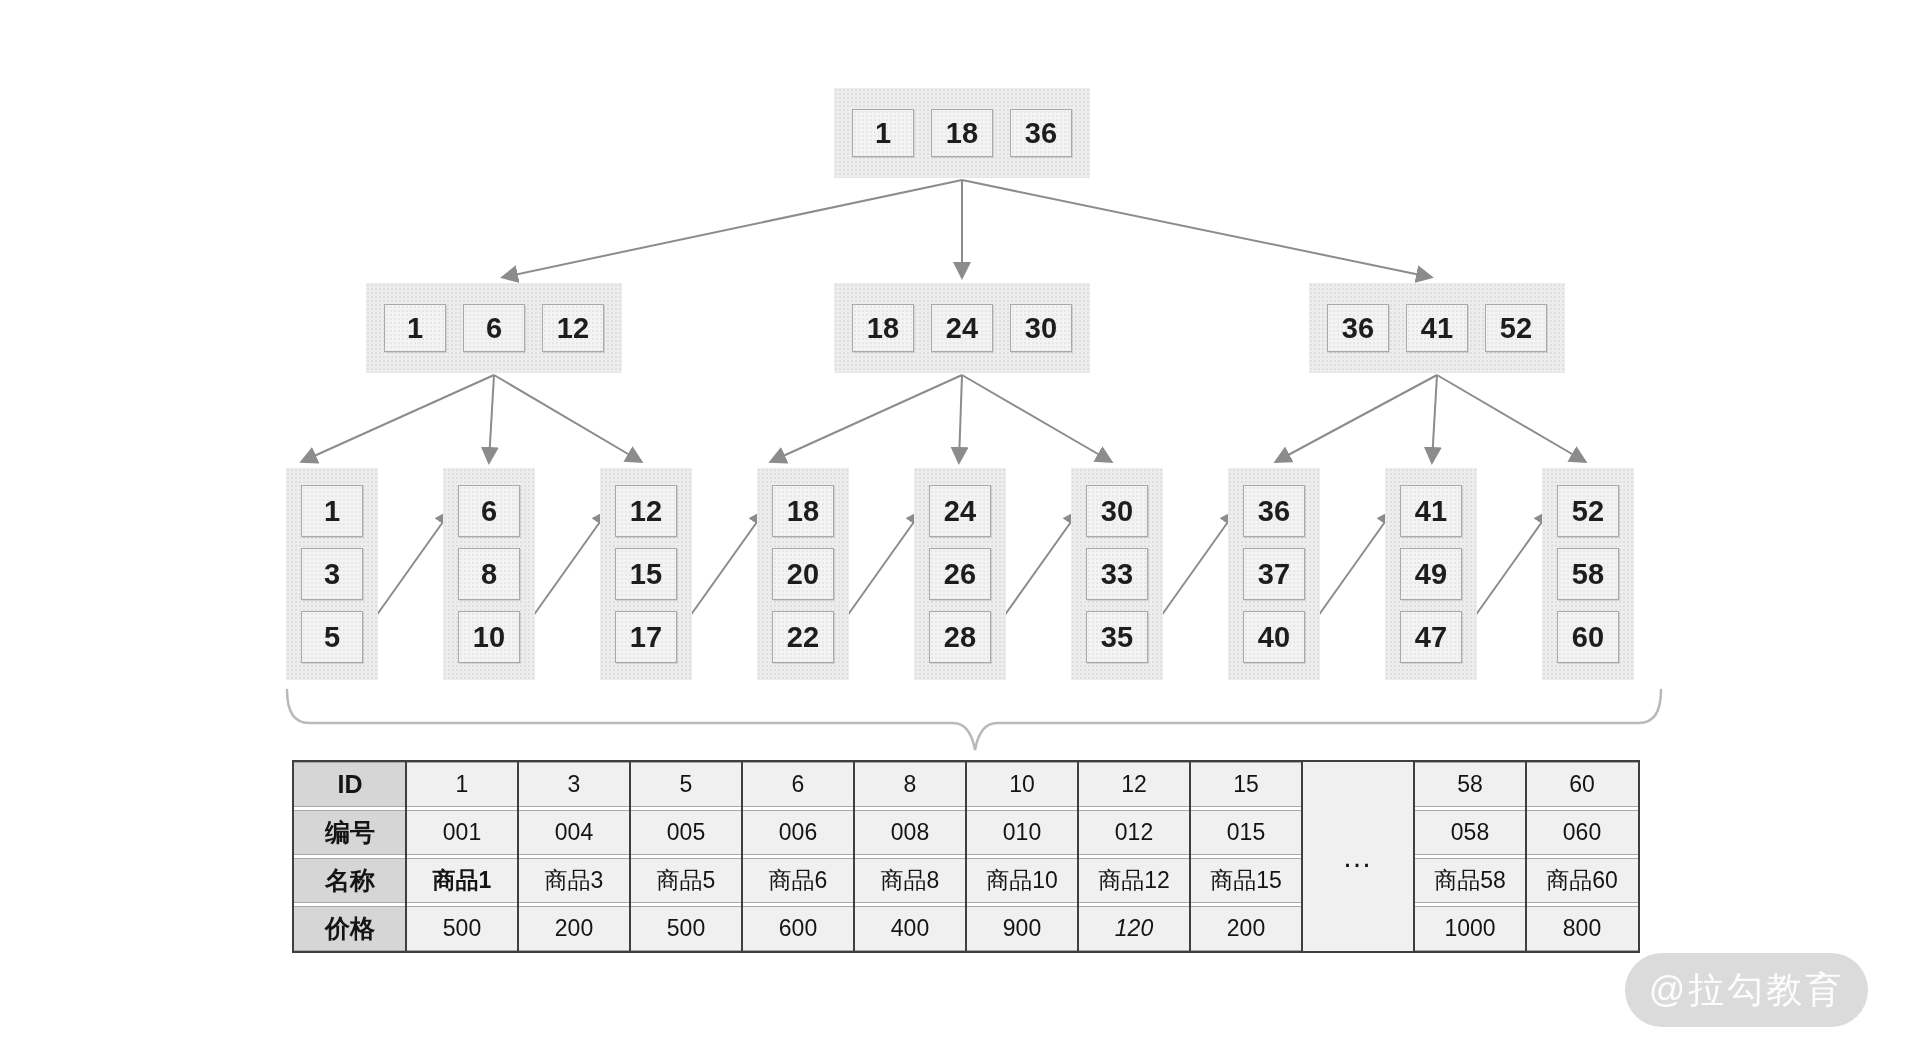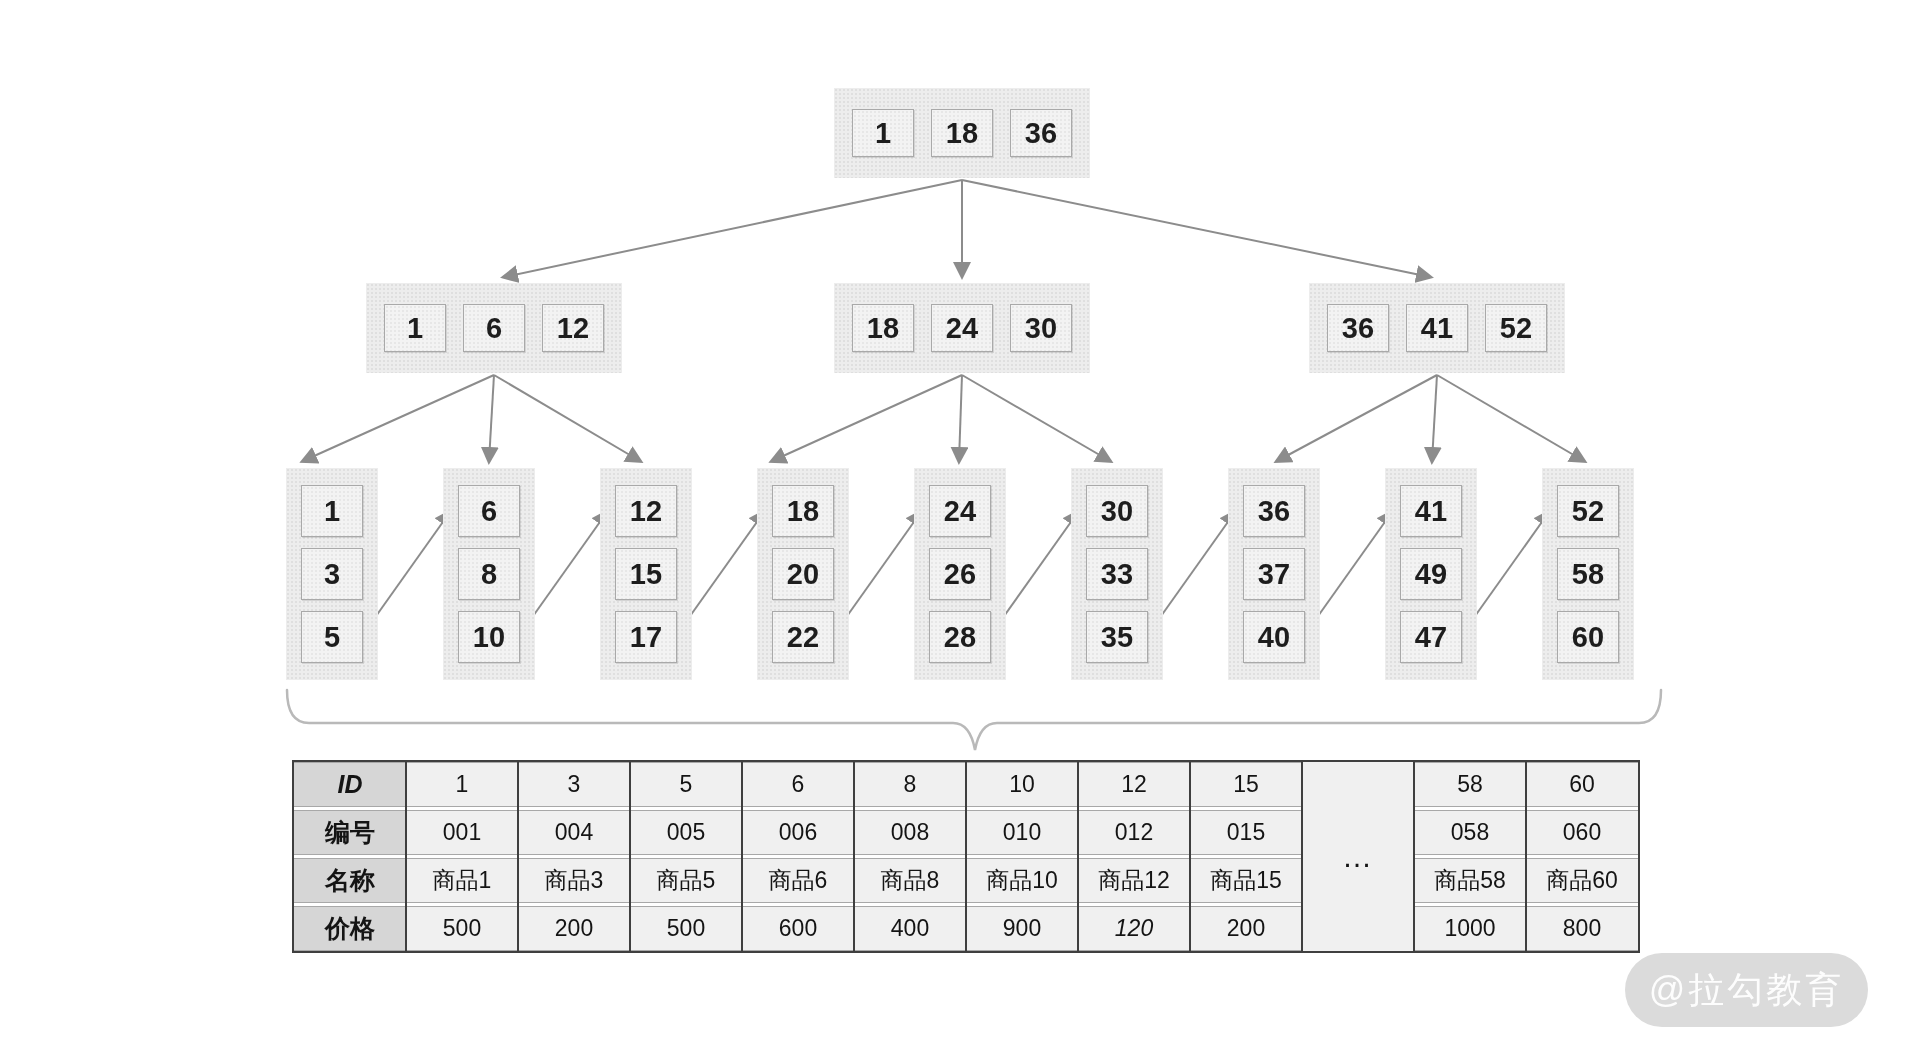--- a/index.html
+++ b/index.html
@@ -157,27 +157,27 @@
       </div>
       <div class="node v" style="left: 1542px; top: 468px;">
         <div class="key">52</div>
         <div class="key">58</div>
         <div class="key">60</div>
       </div>
     </div>
 
   <div class="ptable">
     <div class="grid" id="table-grid">
-        <div class="cell hdr" style="grid-area: 1 / 1; font-style: italic;">ID</div>
+        <div class="cell hdr" style="grid-area: 1 / 1;">ID</div>
         <div class="cell hdr" style="grid-area: 2 / 1;">编号</div>
         <div class="cell hdr" style="grid-area: 3 / 1;">名称</div>
         <div class="cell hdr" style="grid-area: 4 / 1;">价格</div>
         <div class="cell dat" style="grid-area: 1 / 2;">1</div>
         <div class="cell dat" style="grid-area: 2 / 2;">001</div>
-        <div class="cell dat" style="grid-area: 3 / 2;">商品1</div>
+        <div class="cell dat" style="grid-area: 3 / 2; font-weight: bold;">商品1</div>
         <div class="cell dat" style="grid-area: 4 / 2;">500</div>
         <div class="cell dat" style="grid-area: 1 / 3;">3</div>
         <div class="cell dat" style="grid-area: 2 / 3;">004</div>
         <div class="cell dat" style="grid-area: 3 / 3;">商品3</div>
         <div class="cell dat" style="grid-area: 4 / 3;">200</div>
         <div class="cell dat" style="grid-area: 1 / 4;">5</div>
         <div class="cell dat" style="grid-area: 2 / 4;">005</div>
         <div class="cell dat" style="grid-area: 3 / 4;">商品5</div>
         <div class="cell dat" style="grid-area: 4 / 4;">500</div>
         <div class="cell dat" style="grid-area: 1 / 5;">6</div>

